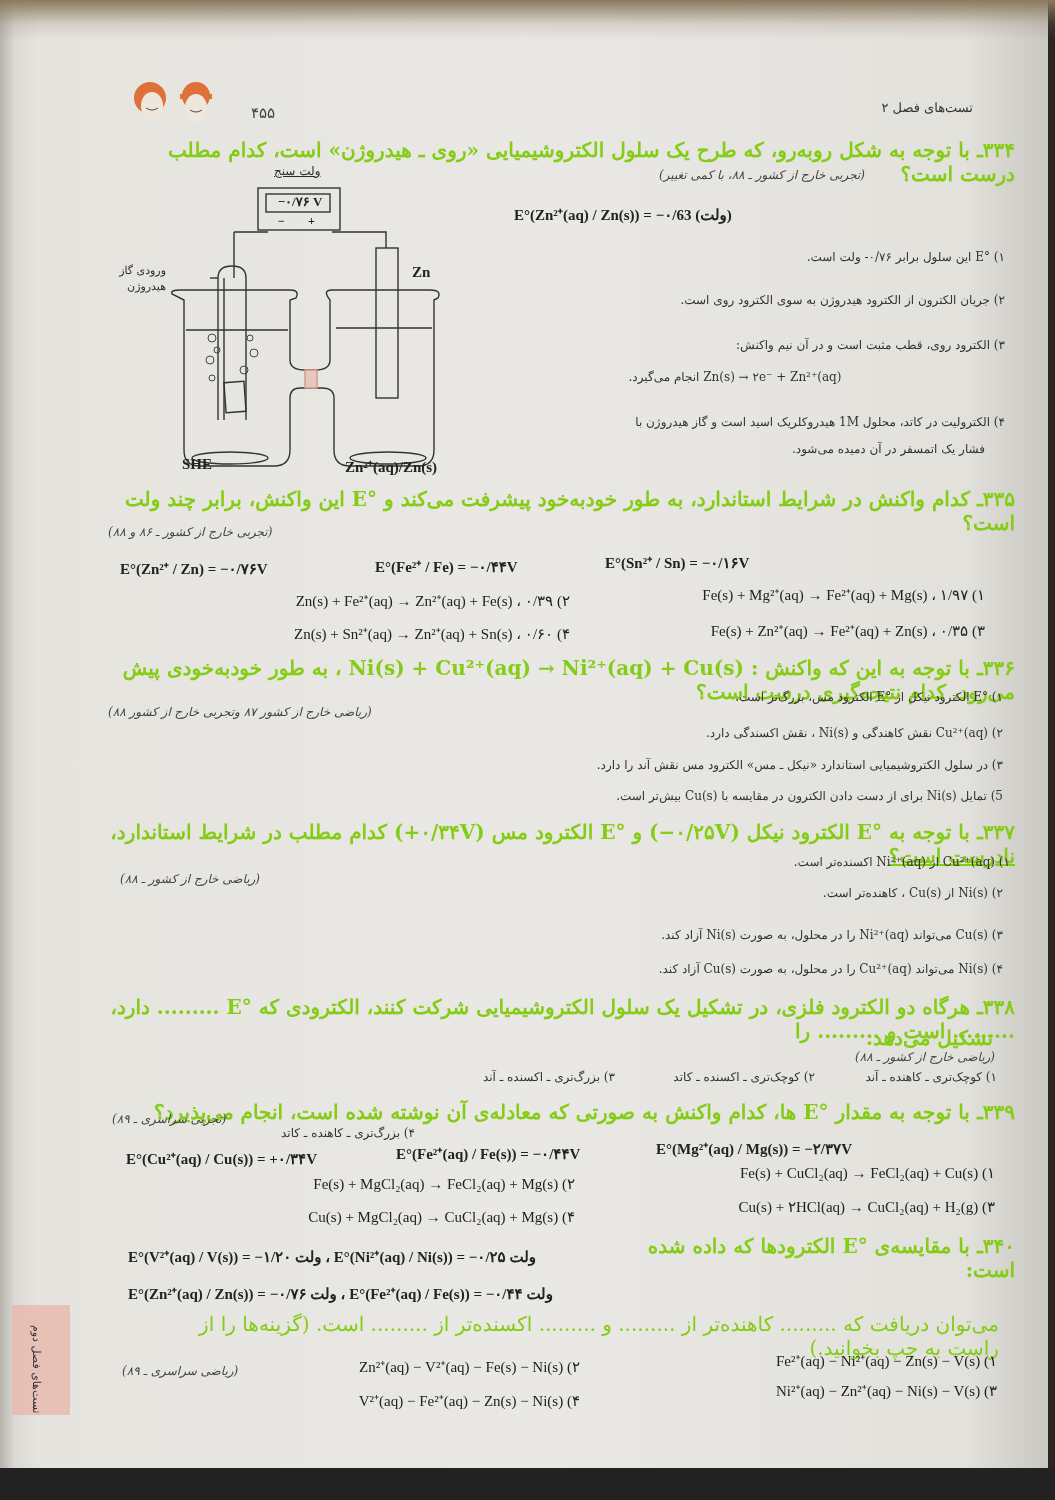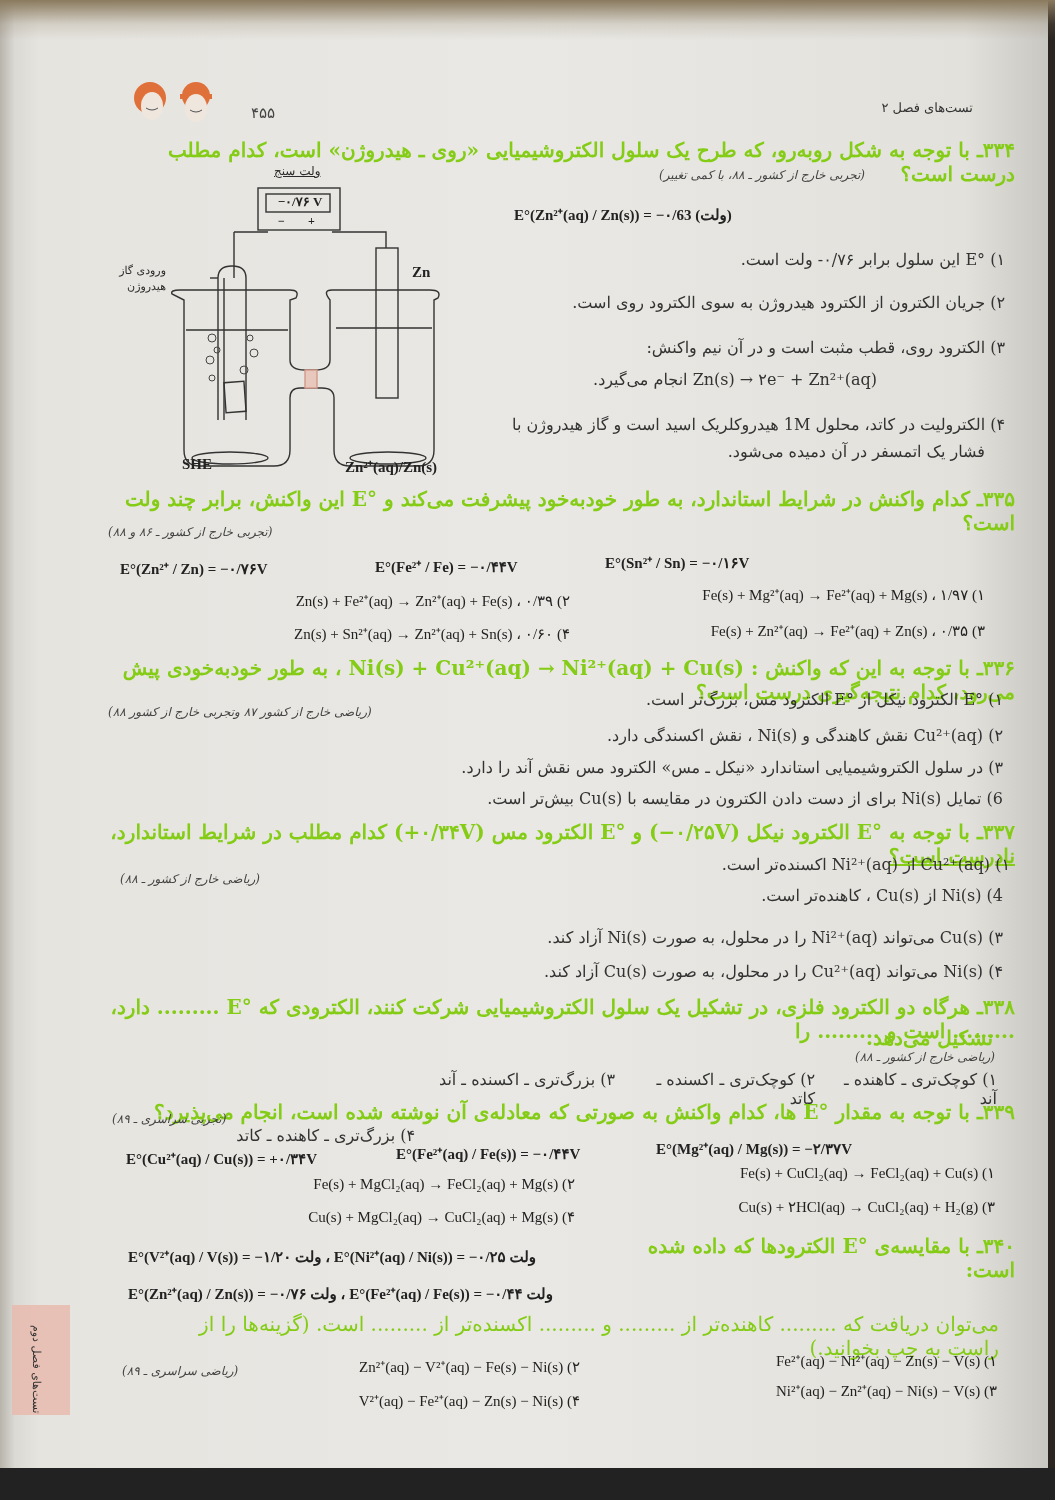--- a/index.html
+++ b/index.html
@@ -9,21 +9,21 @@
     .binding{position:absolute;left:0;top:0;width:14px;height:1500px;background:linear-gradient(90deg,#b8b4ac,#d9d7d2);}
     .bottom-dark{position:absolute;left:0;top:1468px;width:1055px;height:32px;background:#222;}
     .abs{position:absolute;}
     .rtl{direction:rtl;text-align:right;}
     .ltr{direction:ltr;text-align:left;}
     .hdr-chapter{font-size:13px;color:#333;}
     .page-num{font-size:15px;color:#444;letter-spacing:1px;}
     .logo{position:absolute;left:128px;top:76px;width:100px;height:50px;}
     .q{font-size:20px;font-weight:bold;color:#84cc16;}
     .src{font-size:12px;font-style:italic;color:#444;}
-    .opt{font-size:16px;color:#333;}
+    .opt{font-size:12px;color:#333;}
     .eq{font-family:"Liberation Serif",serif;font-size:15px;color:#222;}
     .eqb{font-family:"Liberation Serif",serif;font-size:15px;font-weight:bold;color:#222;}
     .tab{position:absolute;left:12px;top:1305px;width:58px;height:110px;background:#e8b8ab;opacity:0.8;}
     .tab-text{position:absolute;left:30px;top:1325px;writing-mode:vertical-rl;font-size:11px;color:#333;}
     .underline{text-decoration:underline;}
   </style>
 </head>
 <body>
 
 <div class="page"></div>
@@ -100,29 +100,29 @@
 <div class="abs rtl eq" style="right:70px;top:584px;width:380px;">۱) Fe(s) + Mg²⁺(aq) → Fe²⁺(aq) + Mg(s) ، ۱/۹۷</div>
 <div class="abs rtl eq" style="right:485px;top:590px;width:360px;">۲) Zn(s) + Fe²⁺(aq) → Zn²⁺(aq) + Fe(s) ، ۰/۳۹</div>
 <div class="abs rtl eq" style="right:70px;top:620px;width:380px;">۳) Fe(s) + Zn²⁺(aq) → Fe²⁺(aq) + Zn(s) ، ۰/۳۵</div>
 <div class="abs rtl eq" style="right:485px;top:623px;width:360px;">۴) Zn(s) + Sn²⁺(aq) → Zn²⁺(aq) + Sn(s) ، ۰/۶۰</div>
 
 <div class="abs rtl q" style="right:40px;top:656px;width:920px;">۳۳۶ـ با توجه به این که واکنش : Ni(s) + Cu²⁺(aq) → Ni²⁺(aq) + Cu(s) ، به طور خودبه‌خودی پیش می‌رود، کدام نتیجه‌گیری درست است؟</div>
 <div class="abs rtl src" style="left:108px;top:705px;width:300px;text-align:left;">(ریاضی خارج از کشور ۸۷ وتجربی خارج از کشور ۸۸)</div>
 <div class="abs rtl opt" style="right:52px;top:690px;width:600px;">۱) °E الکترود نیکل از °E الکترود مس، بزرگ‌تر است.</div>
 <div class="abs rtl opt" style="right:52px;top:726px;width:600px;">۲) Cu²⁺(aq) نقش کاهندگی و Ni(s) ، نقش اکسندگی دارد.</div>
 <div class="abs rtl opt" style="right:52px;top:758px;width:600px;">۳) در سلول الکتروشیمیایی استاندارد «نیکل ـ مس» الکترود مس نقش آند را دارد.</div>
-<div class="abs rtl opt" style="right:52px;top:789px;width:600px;">6) تمایل Ni(s) برای از دست دادن الکترون در مقایسه با Cu(s) بیش‌تر است.</div>
+<div class="abs rtl opt" style="right:52px;top:789px;width:600px;">5) تمایل Ni(s) برای از دست دادن الکترون در مقایسه با Cu(s) بیش‌تر است.</div>
 
 <div class="abs rtl q" style="right:40px;top:820px;width:920px;">
   <span>۳۳۷ـ با توجه به °E الکترود نیکل (۰/۲۵V−) و °E الکترود مس (۰/۳۴V+) کدام مطلب در شرایط استاندارد،</span>
   <span class="underline">نادرست است؟</span>
 </div>
 <div class="abs rtl src" style="left:120px;top:872px;width:200px;text-align:left;">(ریاضی خارج از کشور ـ ۸۸)</div>
 <div class="abs rtl opt" style="right:45px;top:855px;width:600px;">۱) Cu²⁺(aq) از Ni²⁺(aq) اکسنده‌تر است.</div>
-<div class="abs rtl opt" style="right:52px;top:886px;width:600px;">4) Ni(s) از Cu(s) ، کاهنده‌تر است.</div>
+<div class="abs rtl opt" style="right:52px;top:886px;width:600px;">۲) Ni(s) از Cu(s) ، کاهنده‌تر است.</div>
 <div class="abs rtl opt" style="right:52px;top:928px;width:600px;">۳) Cu(s) می‌تواند Ni²⁺(aq) را در محلول، به صورت Ni(s) آزاد کند.</div>
 <div class="abs rtl opt" style="right:52px;top:962px;width:600px;">۴) Ni(s) می‌تواند Cu²⁺(aq) را در محلول، به صورت Cu(s) آزاد کند.</div>
 
 <div class="abs rtl q" style="right:40px;top:995px;width:920px;">۳۳۸ـ هرگاه دو الکترود فلزی، در تشکیل یک سلول الکتروشیمیایی شرکت کنند، الکترودی که °E ......... دارد، ......... است و ......... را</div>
 <div class="abs rtl q" style="right:62px;top:1026px;width:300px;">تشکیل می‌دهد.</div>
 <div class="abs rtl src" style="right:60px;top:1050px;width:300px;">(ریاضی خارج از کشور ـ ۸۸)</div>
 <div class="abs rtl opt" style="right:58px;top:1070px;width:160px;">۱) کوچک‌تری ـ کاهنده ـ آند</div>
 <div class="abs rtl opt" style="right:240px;top:1070px;width:180px;">۲) کوچک‌تری ـ اکسنده ـ کاتد</div>
 <div class="abs rtl opt" style="right:440px;top:1070px;width:180px;">۳) بزرگ‌تری ـ اکسنده ـ آند</div>
 <div class="abs rtl opt" style="right:640px;top:1126px;width:180px;">۴) بزرگ‌تری ـ کاهنده ـ کاتد</div>

